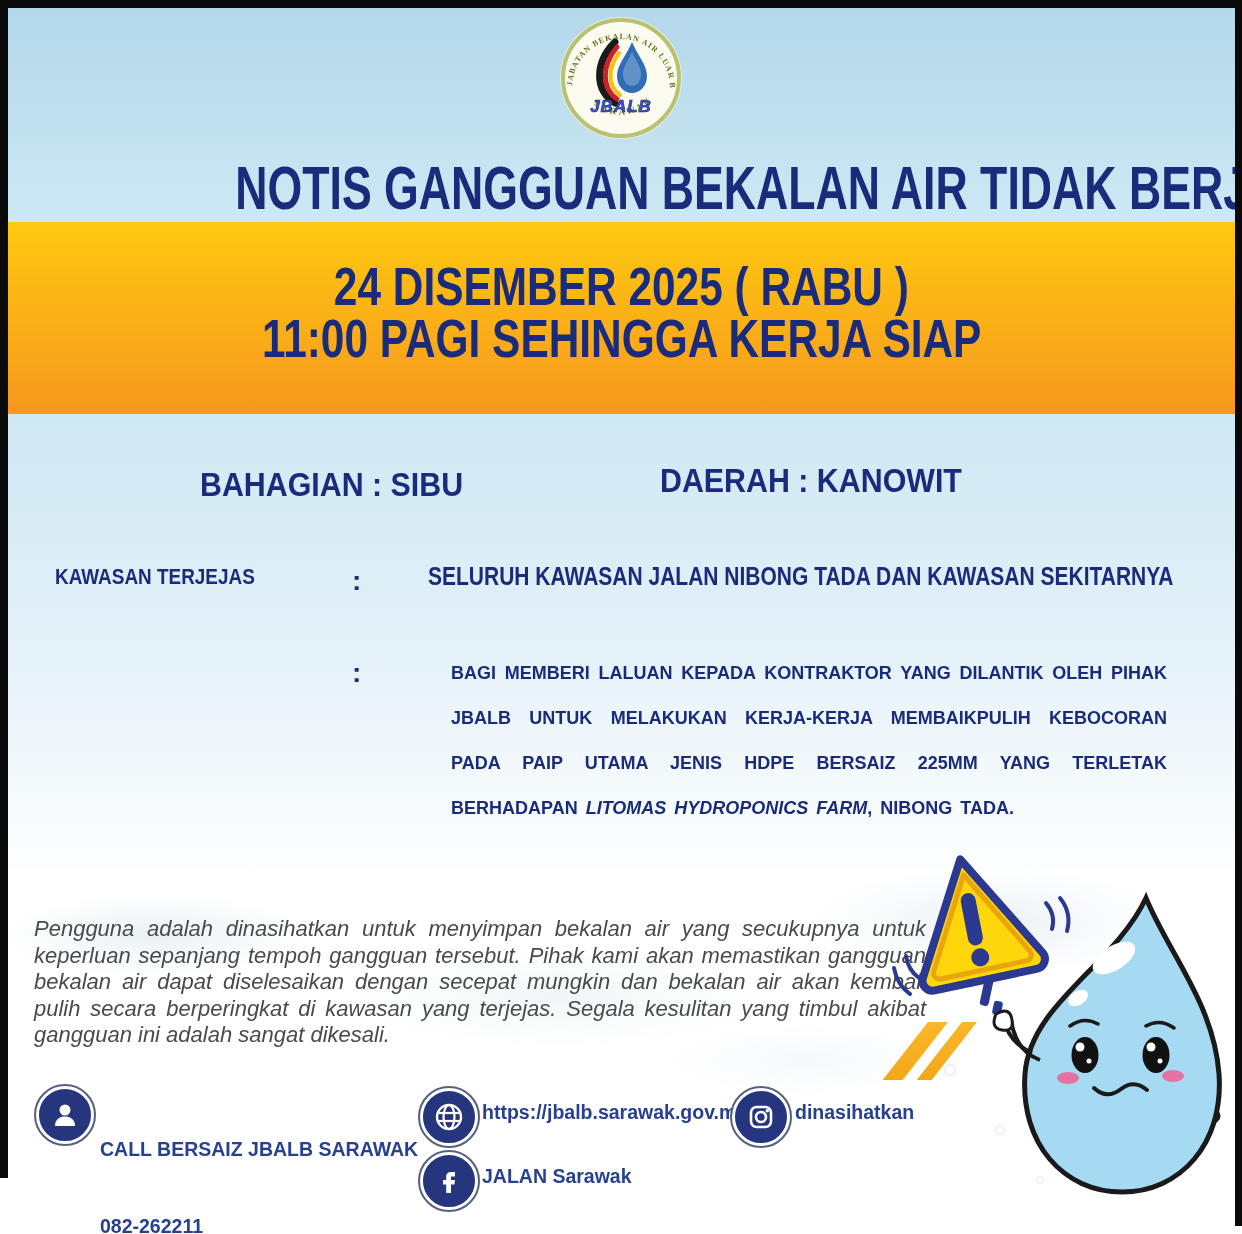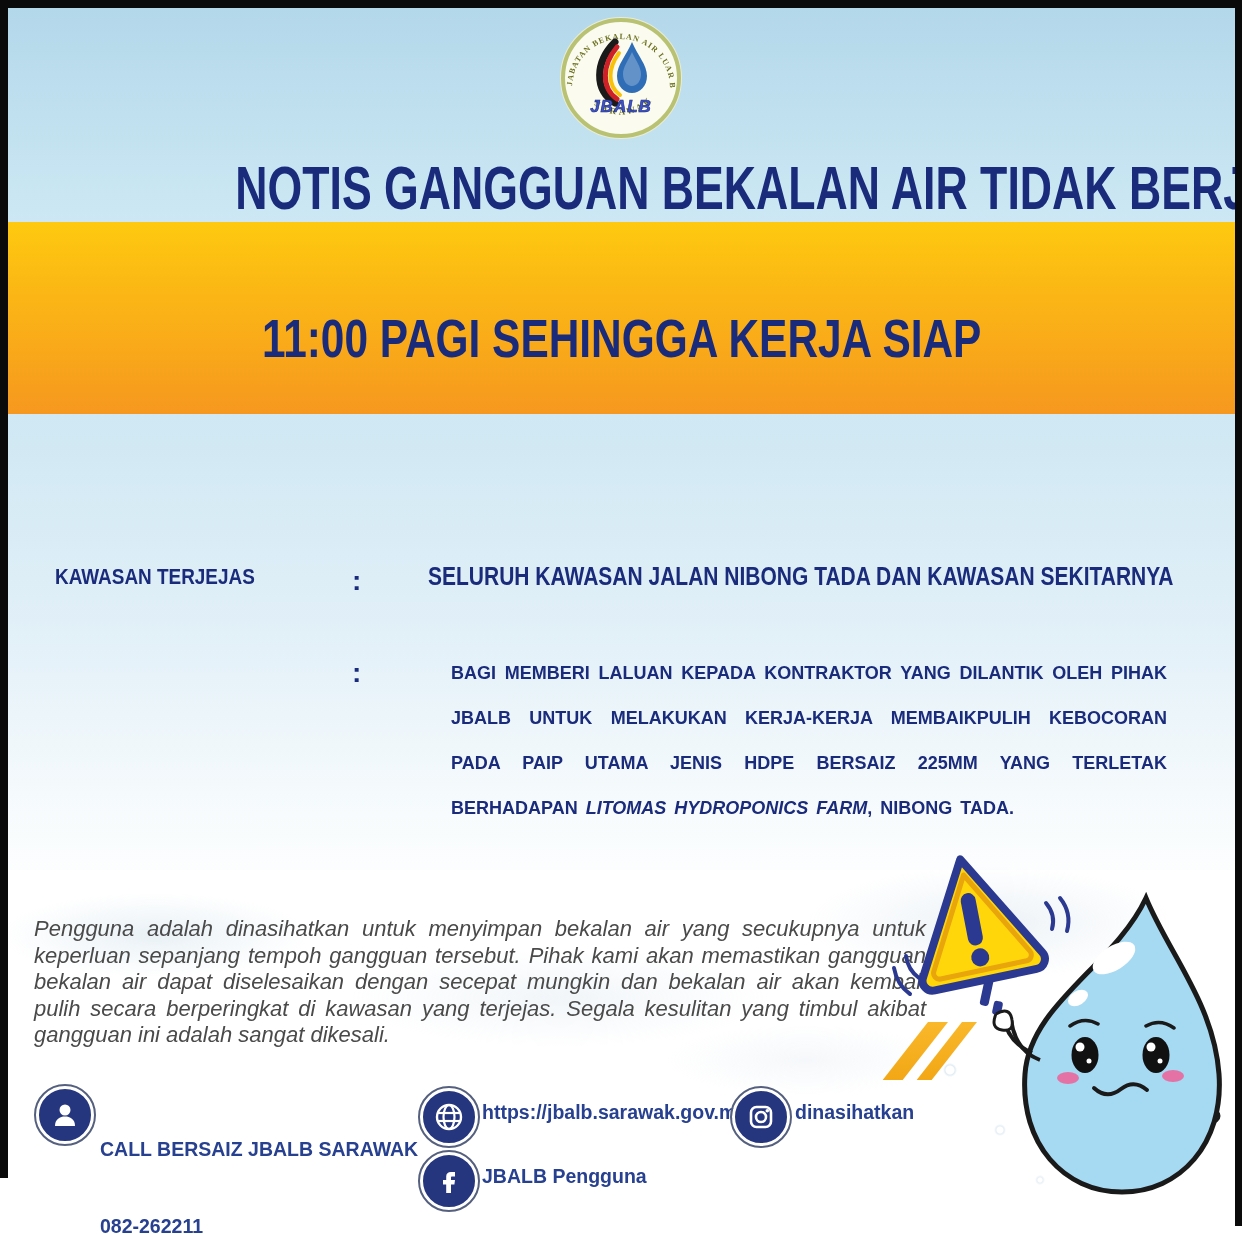--- a/index.html
+++ b/index.html
@@ -140,24 +140,33 @@
       <path d="M73,26 C79,40 88,49 88,60 C88,70 81,77 73,77 C65,77 58,70 58,60 C58,49 67,40 73,26 Z" fill="#2f6eb6"></path>
       <path d="M73,36 C77,45 82,51 82,58 C82,65 78,70 73,70 C68,70 64,65 64,58 C64,51 69,45 73,36 Z" fill="#ffffff" opacity=".25"></path>
       <text x="62" y="96" text-anchor="middle" font-size="17" font-weight="bold" font-style="italic" fill="#4053c9" stroke="#1b2d7d" stroke-width=".6" letter-spacing="1">JBALB</text>
     </svg>
   </div>
 
   <div class="main-title">
     <span>NOTIS GANGGUAN BEKALAN AIR TIDAK BERJADUAL</span>
   </div>
 
+  <div class="band-line l1">
+    <span>24 DISEMBER 2025 ( RABU )</span>
+  </div>
   <div class="band-line l2">
     <span>11:00 PAGI SEHINGGA KERJA SIAP</span>
   </div>
 
+  <div class="region-item region-bahagian">
+    <span>BAHAGIAN : SIBU</span>
+  </div>
+  <div class="region-item region-daerah">
+    <span>DAERAH : KANOWIT</span>
+  </div>
 
   <div class="detail-label" style="top:564px;">
     <span>KAWASAN TERJEJAS</span>
   </div>
   <div class="detail-colon" style="top:565px;">:</div>
   <div class="kawasan-value">
     <span>SELURUH KAWASAN JALAN NIBONG TADA DAN KAWASAN SEKITARNYA</span>
   </div>
 
   <div class="detail-colon" style="top:657px;">:</div>
@@ -189,21 +198,21 @@
       <line x1="4" y1="20" x2="28" y2="20" stroke="#ffffff" stroke-width="2.2"></line>
     </svg>
   </div>
   <div class="contact-text text-website">https://jbalb.sarawak.gov.my/</div>
 
   <div class="contact-icon icon-facebook">
     <svg width="30" height="30" viewBox="0 0 30 30">
       <path d="M17,6 h4 v4.4 h-3 c-.7,0 -1,.5 -1,1.2 V14 h4 l-.6,4.4 H17 V27 h-4.8 V18.4 H9 V14 h3.2 v-3.4 C12.2,7.6 14,6 17,6 Z" fill="#ffffff"></path>
     </svg>
   </div>
-  <div class="contact-text text-facebook">JBALB Pengguna</div>
+  <div class="contact-text text-facebook">JALAN Sarawak</div>
 
   <div class="contact-icon icon-instagram">
     <svg width="30" height="30" viewBox="0 0 30 30">
       <rect x="5" y="5" width="20" height="20" rx="5.5" fill="none" stroke="#ffffff" stroke-width="2.6"></rect>
       <circle cx="15" cy="15" r="5" fill="none" stroke="#ffffff" stroke-width="2.6"></circle>
       <circle cx="21.3" cy="8.7" r="1.8" fill="#ffffff"></circle>
     </svg>
   </div>
   <div class="contact-text text-instagram">dinasihatkan</div>
 

